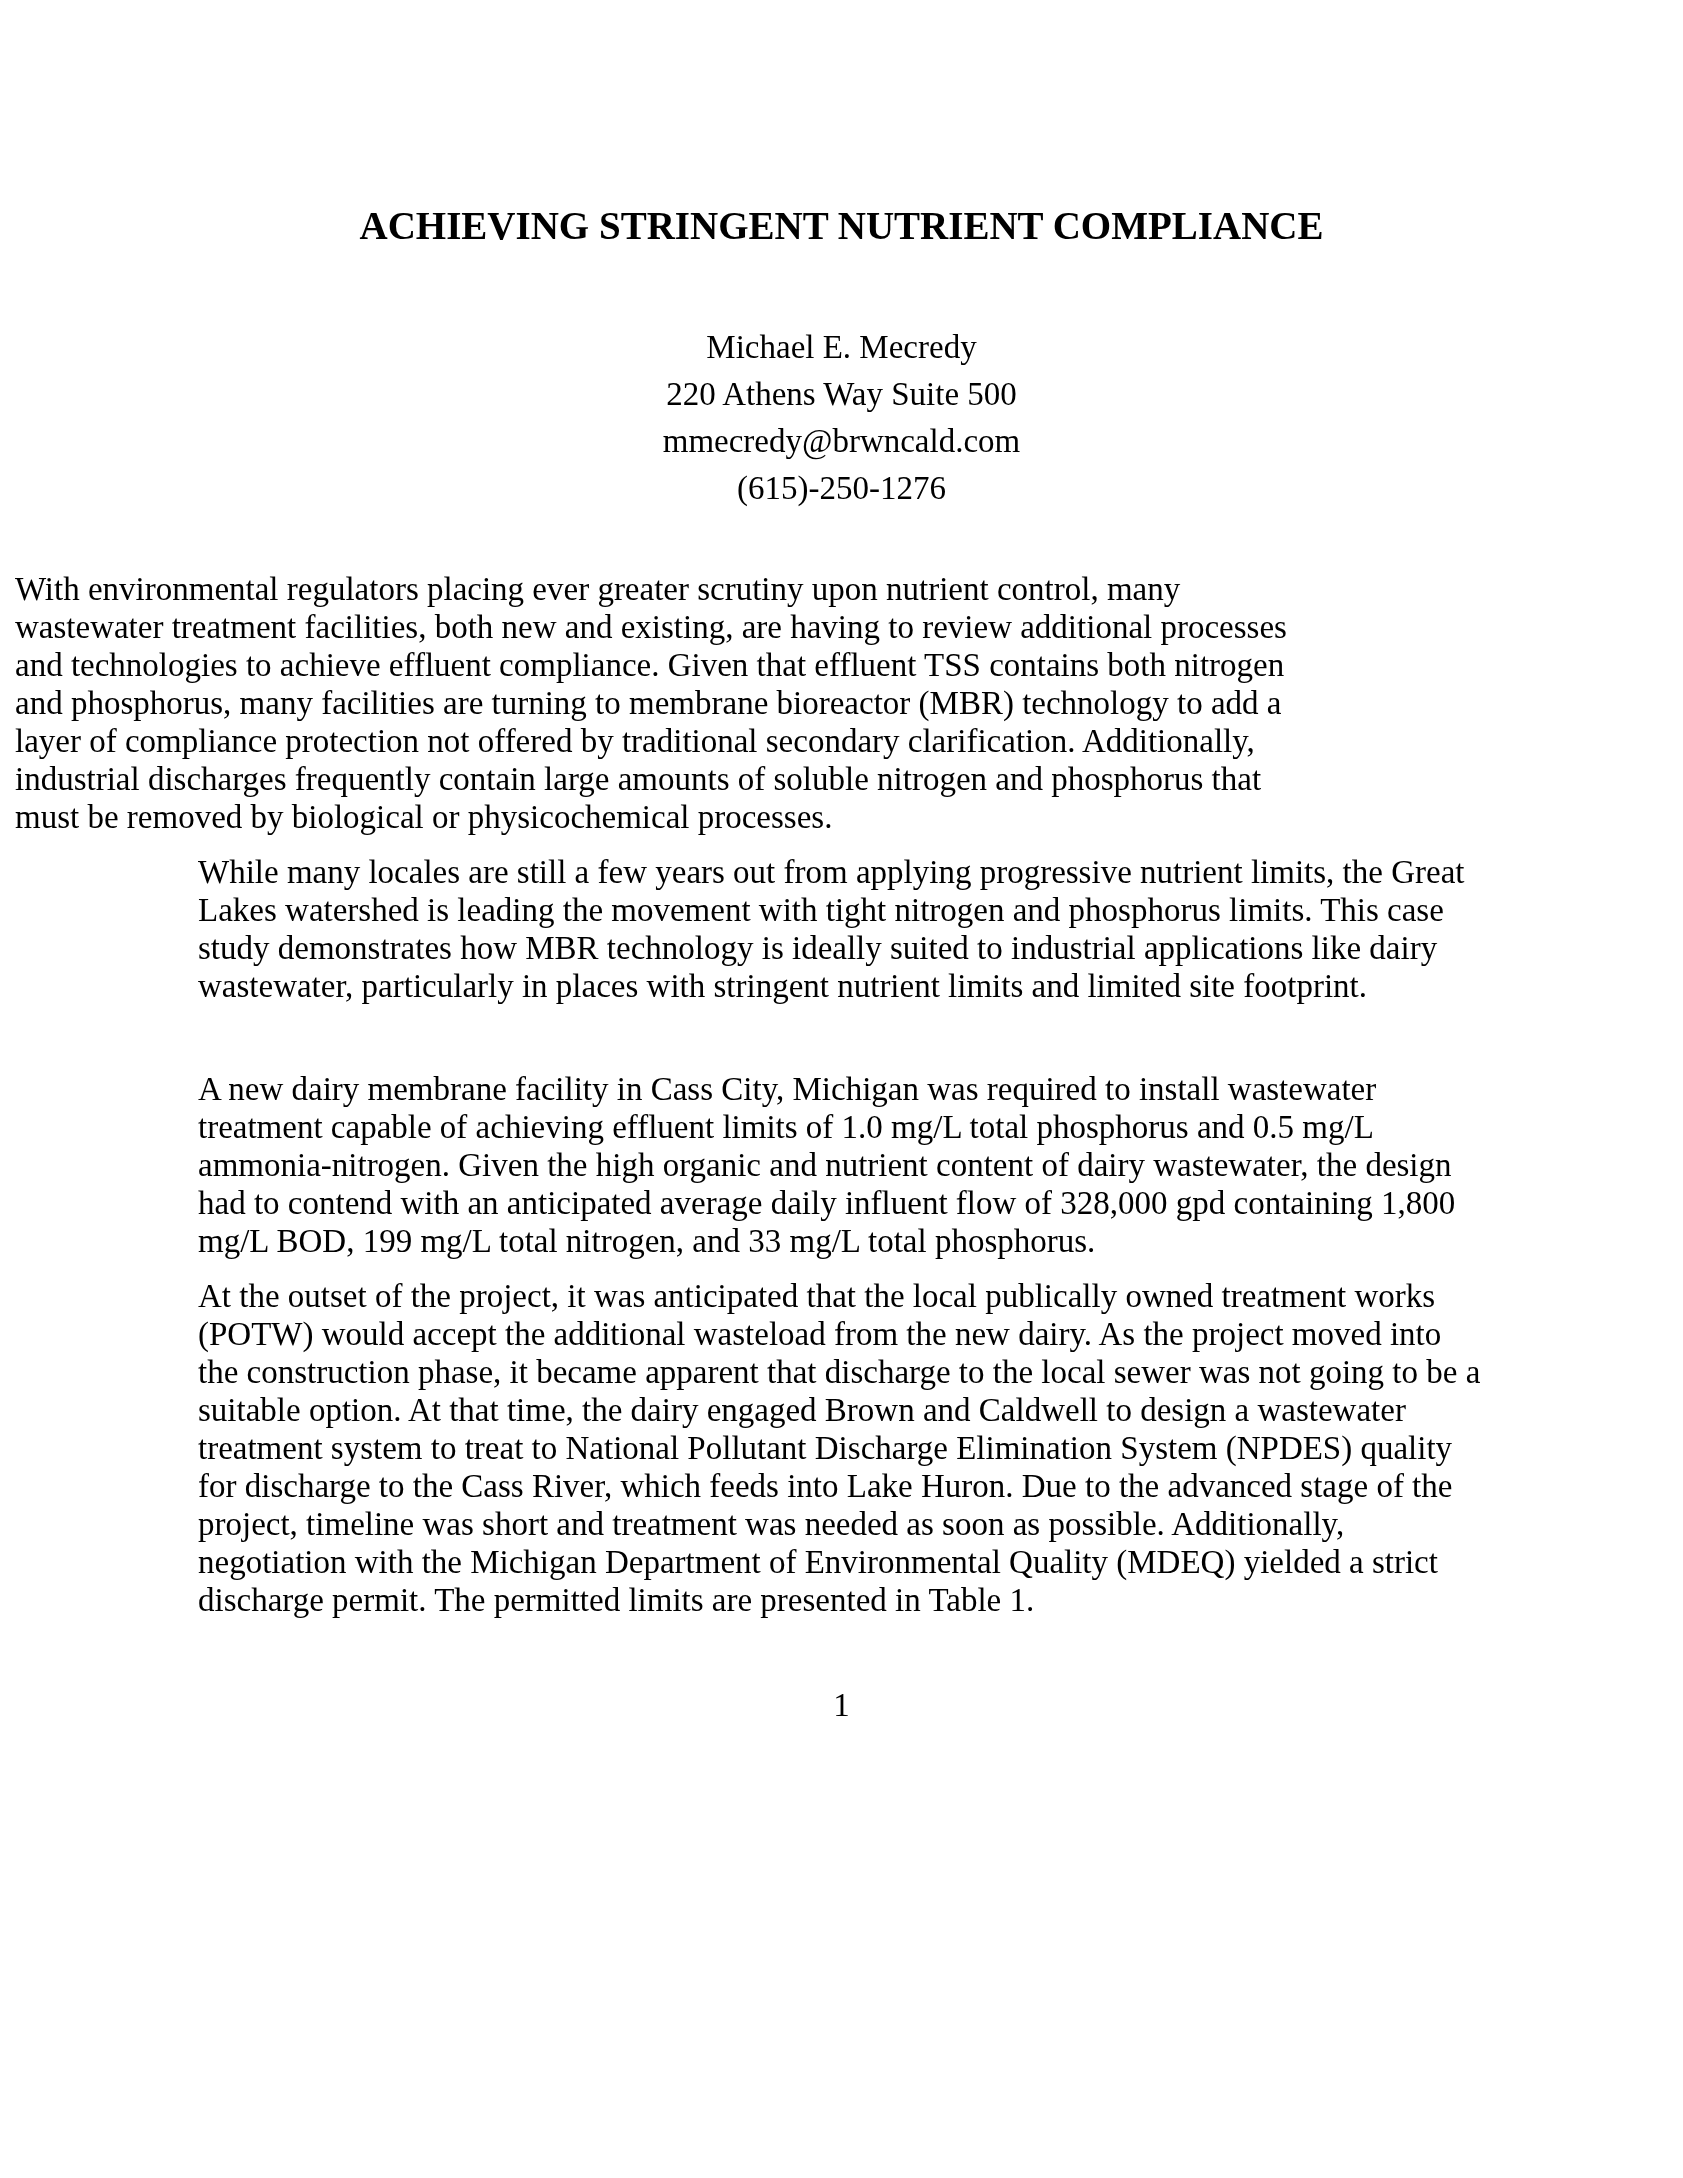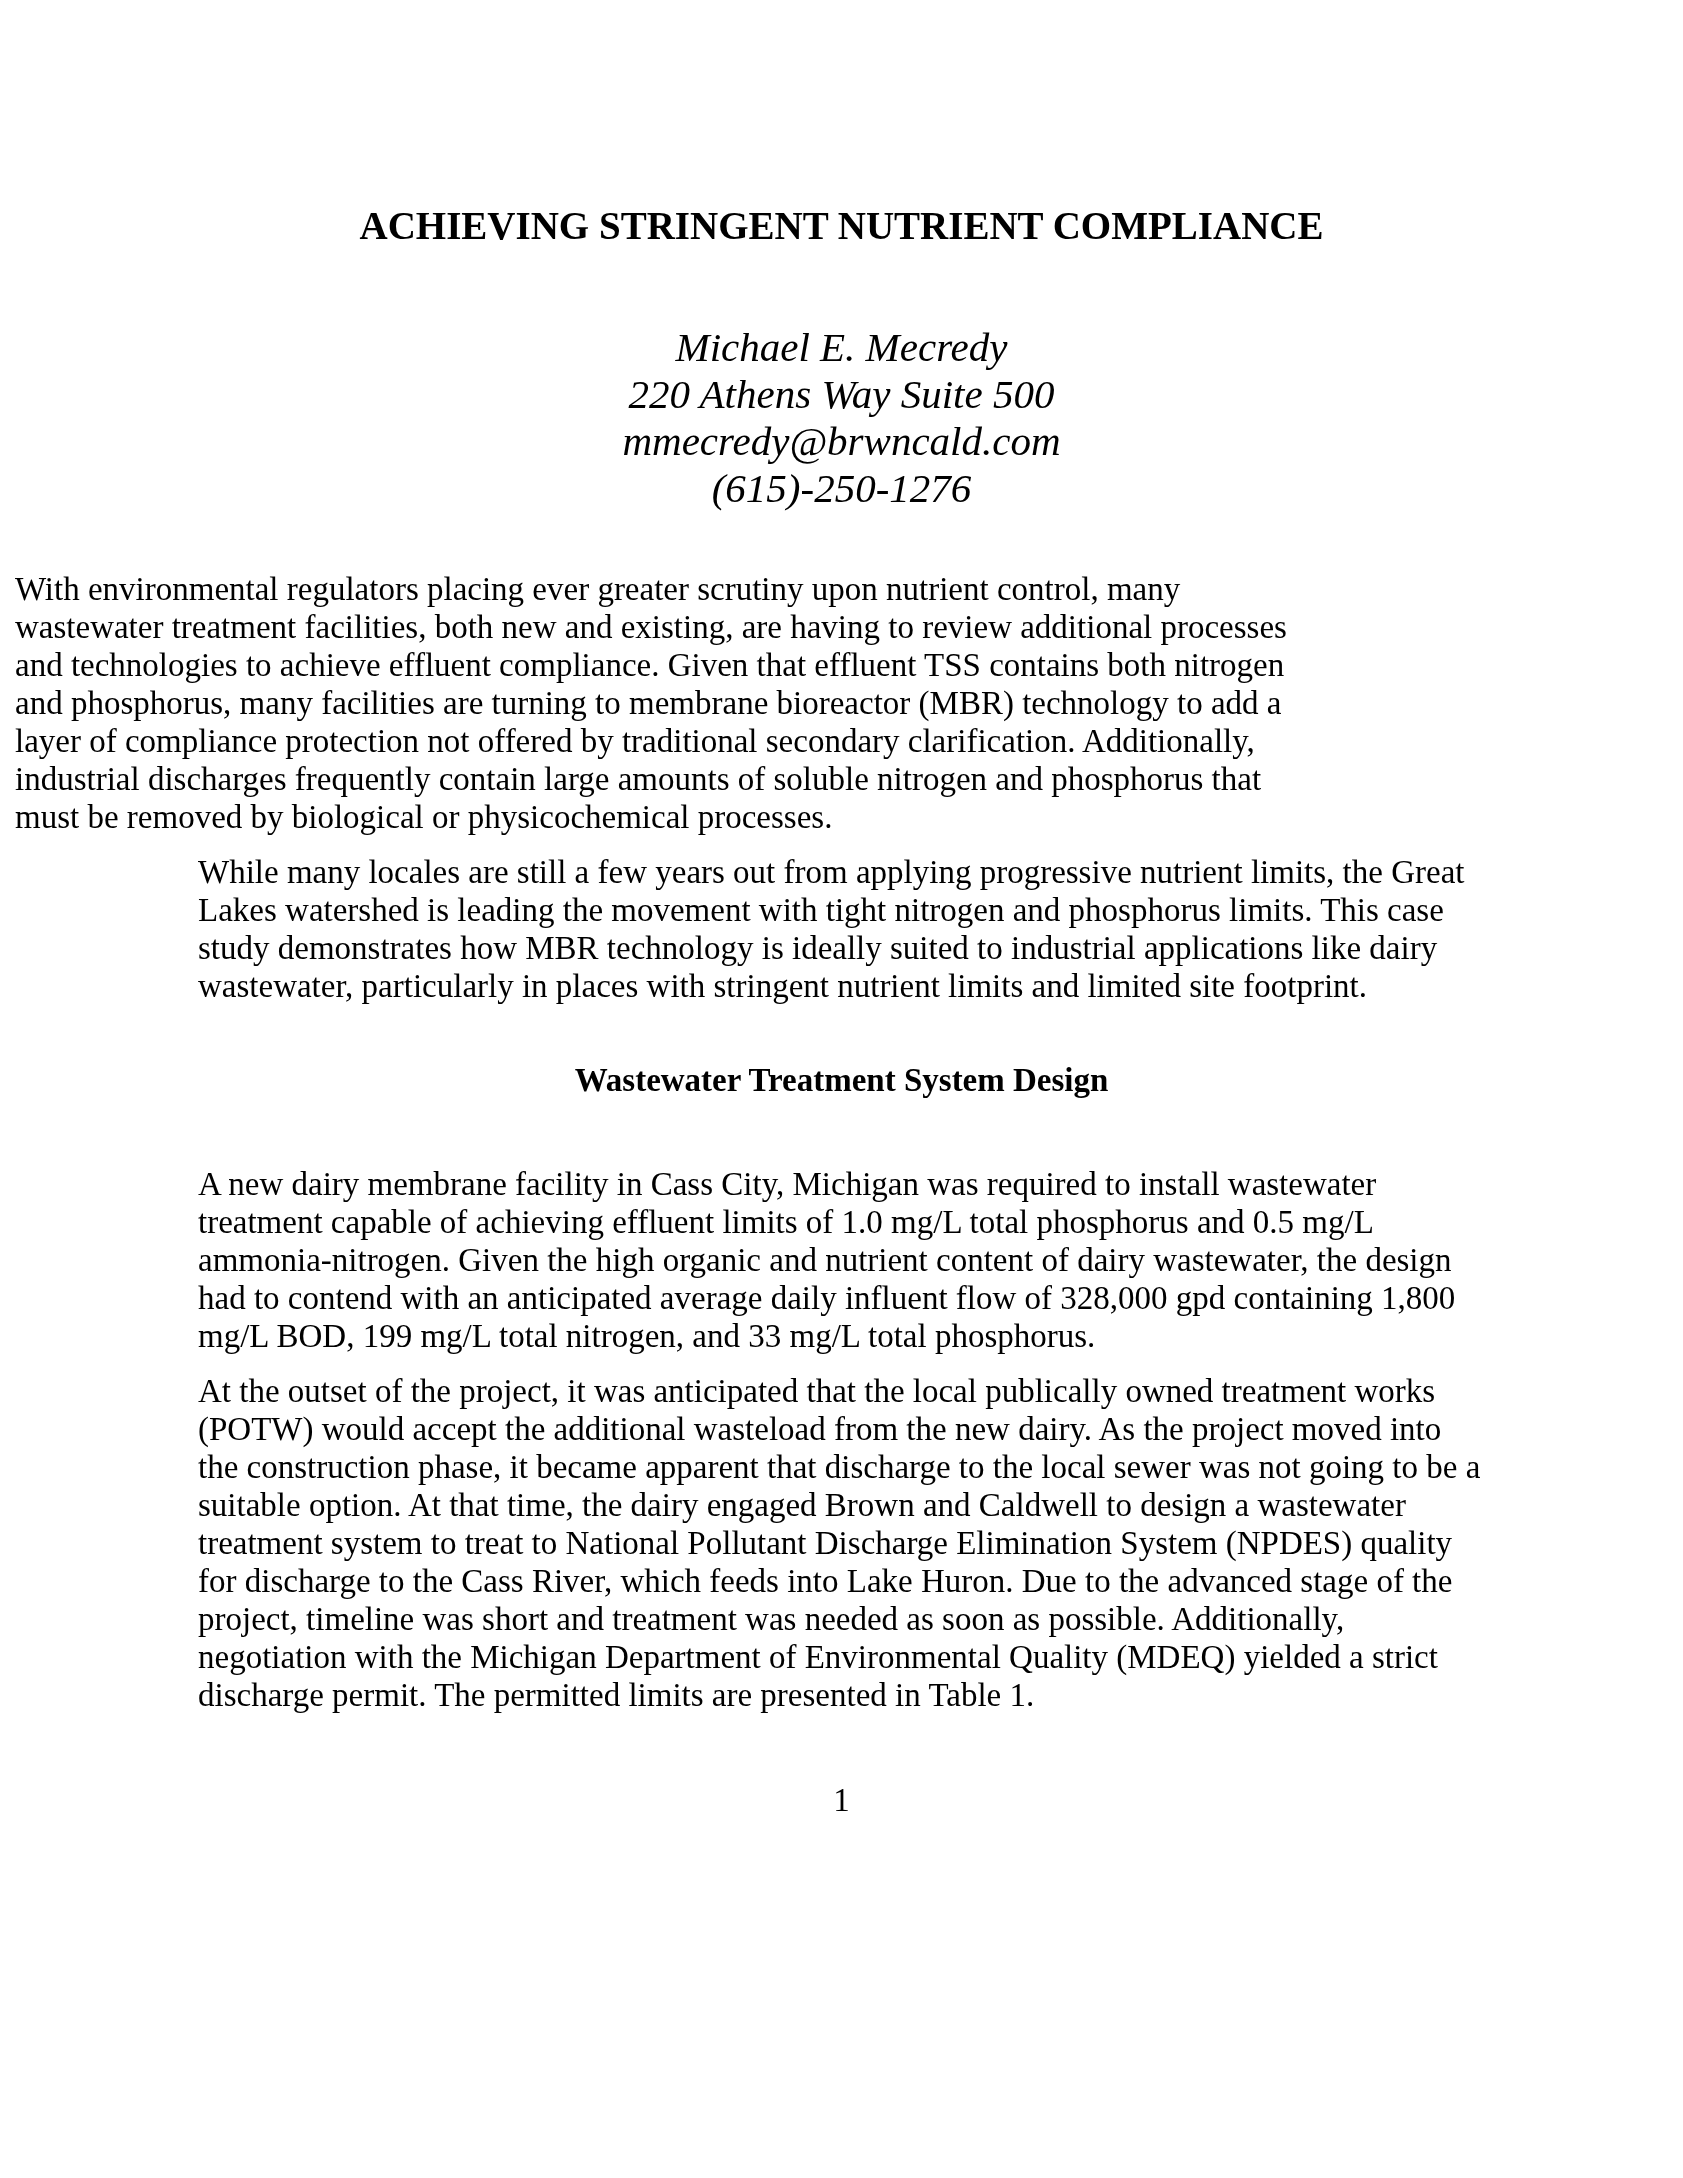--- a/index.html
+++ b/index.html
@@ -24,22 +24,21 @@
     width: 1287px;
     text-align: center;
     font-size: 39px;
     font-weight: bold;
     line-height: 46px;
   }
   .authors {
     margin: 75px 0 0 198px;
     width: 1287px;
     text-align: center;
-    font-style: italic;
-    font-size: 41px;
+    font-size: 33px;
     line-height: 47px;
   }
   .heading {
     margin-left: 198px;
     width: 1287px;
     text-align: center;
     font-size: 33px;
     font-weight: bold;
     line-height: 39px;
   }
@@ -84,21 +83,20 @@
 and phosphorus, many facilities are turning to membrane bioreactor (MBR) technology to add a
 layer of compliance protection not offered by traditional secondary clarification. Additionally,
 industrial discharges frequently contain large amounts of soluble nitrogen and phosphorus that
 must be removed by biological or physicochemical processes.</p>
 
   <p class="para">While many locales are still a few years out from applying progressive nutrient limits, the Great
 Lakes watershed is leading the movement with tight nitrogen and phosphorus limits. This case
 study demonstrates how MBR technology is ideally suited to industrial applications like dairy
 wastewater, particularly in places with stringent nutrient limits and limited site footprint.</p>
 
-  <h2 class="heading h-design">Wastewater Treatment System Design</h2>
 
   <p class="para p-first-design">A new dairy membrane facility in Cass City, Michigan was required to install wastewater
 treatment capable of achieving effluent limits of 1.0 mg/L total phosphorus and 0.5 mg/L
 ammonia-nitrogen. Given the high organic and nutrient content of dairy wastewater, the design
 had to contend with an anticipated average daily influent flow of 328,000 gpd containing 1,800
 mg/L BOD, 199 mg/L total nitrogen, and 33 mg/L total phosphorus.</p>
 
   <p class="para">At the outset of the project, it was anticipated that the local publically owned treatment works
 (POTW) would accept the additional wasteload from the new dairy. As the project moved into
 the construction phase, it became apparent that discharge to the local sewer was not going to be a

